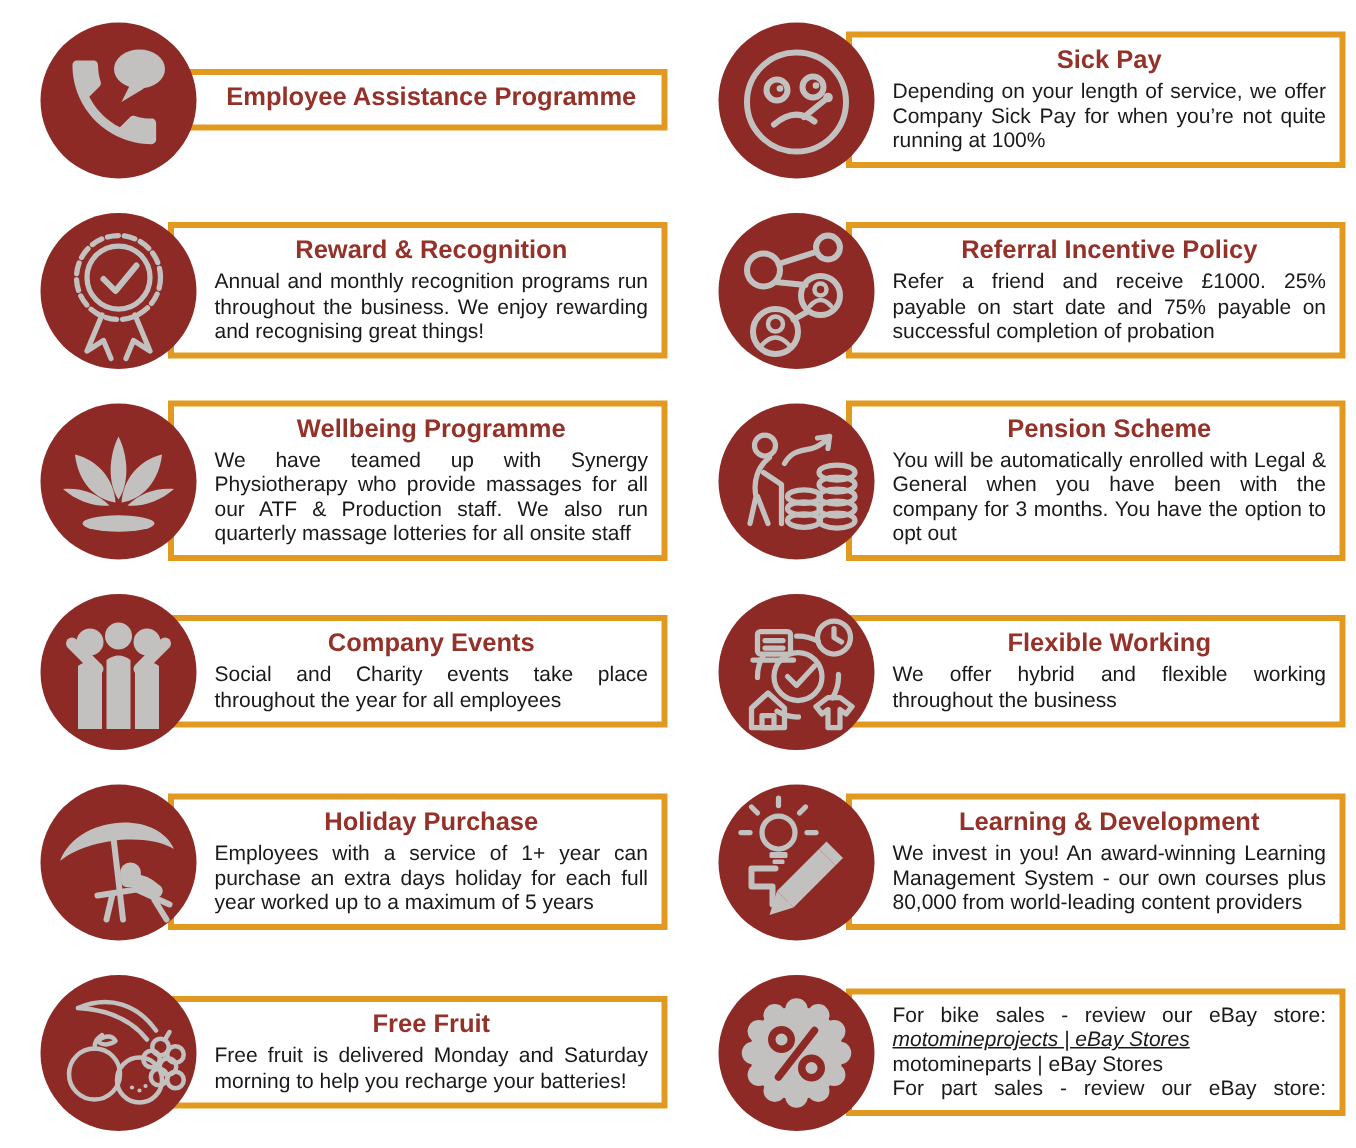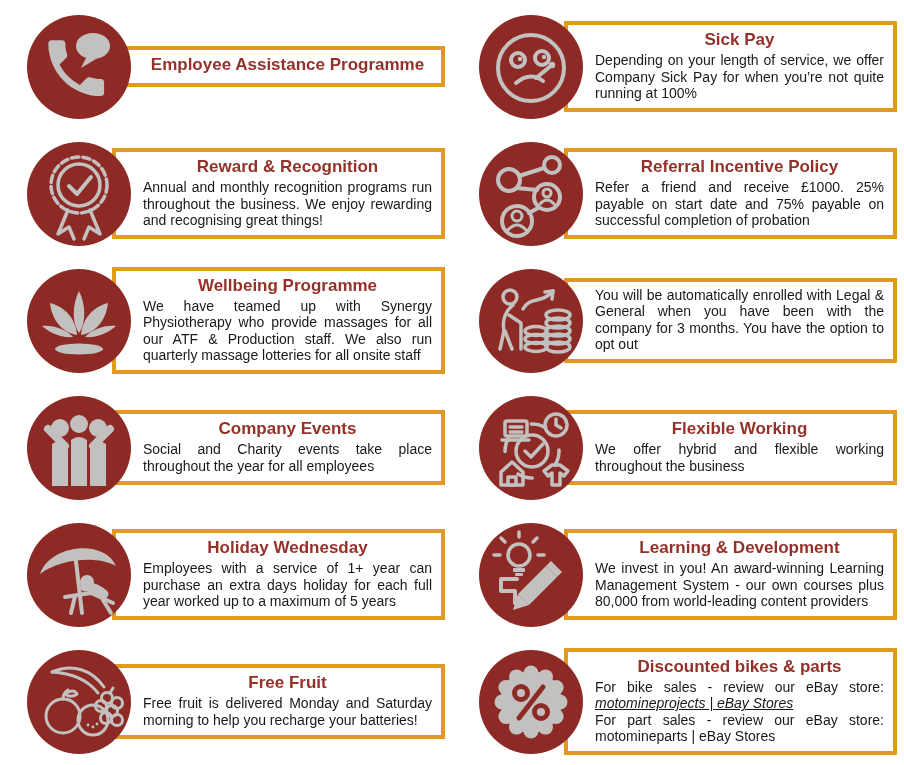--- a/index.html
+++ b/index.html
@@ -161,20 +161,21 @@
           <ellipse cx="57" cy="78" rx="11" ry="4.5"></ellipse>
           <ellipse cx="79" cy="46" rx="12" ry="5"></ellipse>
           <ellipse cx="79" cy="54" rx="12" ry="5"></ellipse>
           <ellipse cx="79" cy="62" rx="12" ry="5"></ellipse>
           <ellipse cx="79" cy="70" rx="12" ry="5"></ellipse>
           <ellipse cx="79" cy="78" rx="12" ry="5"></ellipse>
         </g>
       </svg>
     </div>
     <div class="box">
+      <div class="title">Pension Scheme</div>
       <div class="desc">You will be automatically enrolled with Legal &amp; General when you have been with the company for 3 months. You have the option to opt out</div>
     </div>
   </div>
 
   <div class="card">
     <div class="icon-circle">
       <svg viewBox="0 0 104 104">
         <g stroke="#C3C1BF" stroke-width="8" stroke-linecap="round">
           <line x1="38" y1="50" x2="21" y2="33"></line>
           <line x1="66" y1="50" x2="83" y2="33"></line>
@@ -228,21 +229,21 @@
           <line x1="48" y1="30" x2="55" y2="90"></line>
           <path d="M38 74 L64 70 L86 80"></path>
           <line x1="48" y1="73" x2="44" y2="90"></line>
           <line x1="76" y1="77" x2="84" y2="90"></line>
         </g>
         <circle cx="60" cy="59" r="7" class="fl"></circle>
         <path d="M58 64 Q68 63 77 71" stroke="#C3C1BF" stroke-width="9" stroke-linecap="round" fill="none"></path>
       </svg>
     </div>
     <div class="box">
-      <div class="title">Holiday Wednesday</div>
+      <div class="title">Holiday Purchase</div>
       <div class="desc">Employees with a service of 1+ year can purchase an extra days holiday for each full year worked up to a maximum of 5 years</div>
     </div>
   </div>
 
   <div class="card">
     <div class="icon-circle">
       <svg viewBox="0 0 104 104">
         <g class="st" stroke-width="3.5">
           <circle cx="40" cy="32" r="11"></circle>
           <line x1="40" y1="14" x2="40" y2="9"></line>
@@ -317,23 +318,22 @@
             <circle cx="77.1" cy="37.5" r="7.5"></circle>
         </g>
         <g class="rd" stroke-width="5">
           <circle cx="42" cy="43" r="6.5"></circle>
           <circle cx="62" cy="62" r="6.5"></circle>
           <line x1="64" y1="37" x2="40" y2="68"></line>
         </g>
       </svg>
     </div>
     <div class="box">
-      <div class="title">Discounted bikes &amp; parts</div>
       <div class="desc multi">
         <div class="line stretch">For bike sales - review our eBay store:</div>
         <div class="line link-line">motomineprojects | eBay Stores</div>
+        <div class="line">motomineparts | eBay Stores</div>
         <div class="line stretch">For part sales - review our eBay store:</div>
-        <div class="line">motomineparts | eBay Stores</div>
       </div>
     </div>
   </div>
 
 </div>
 
 </body></html>

